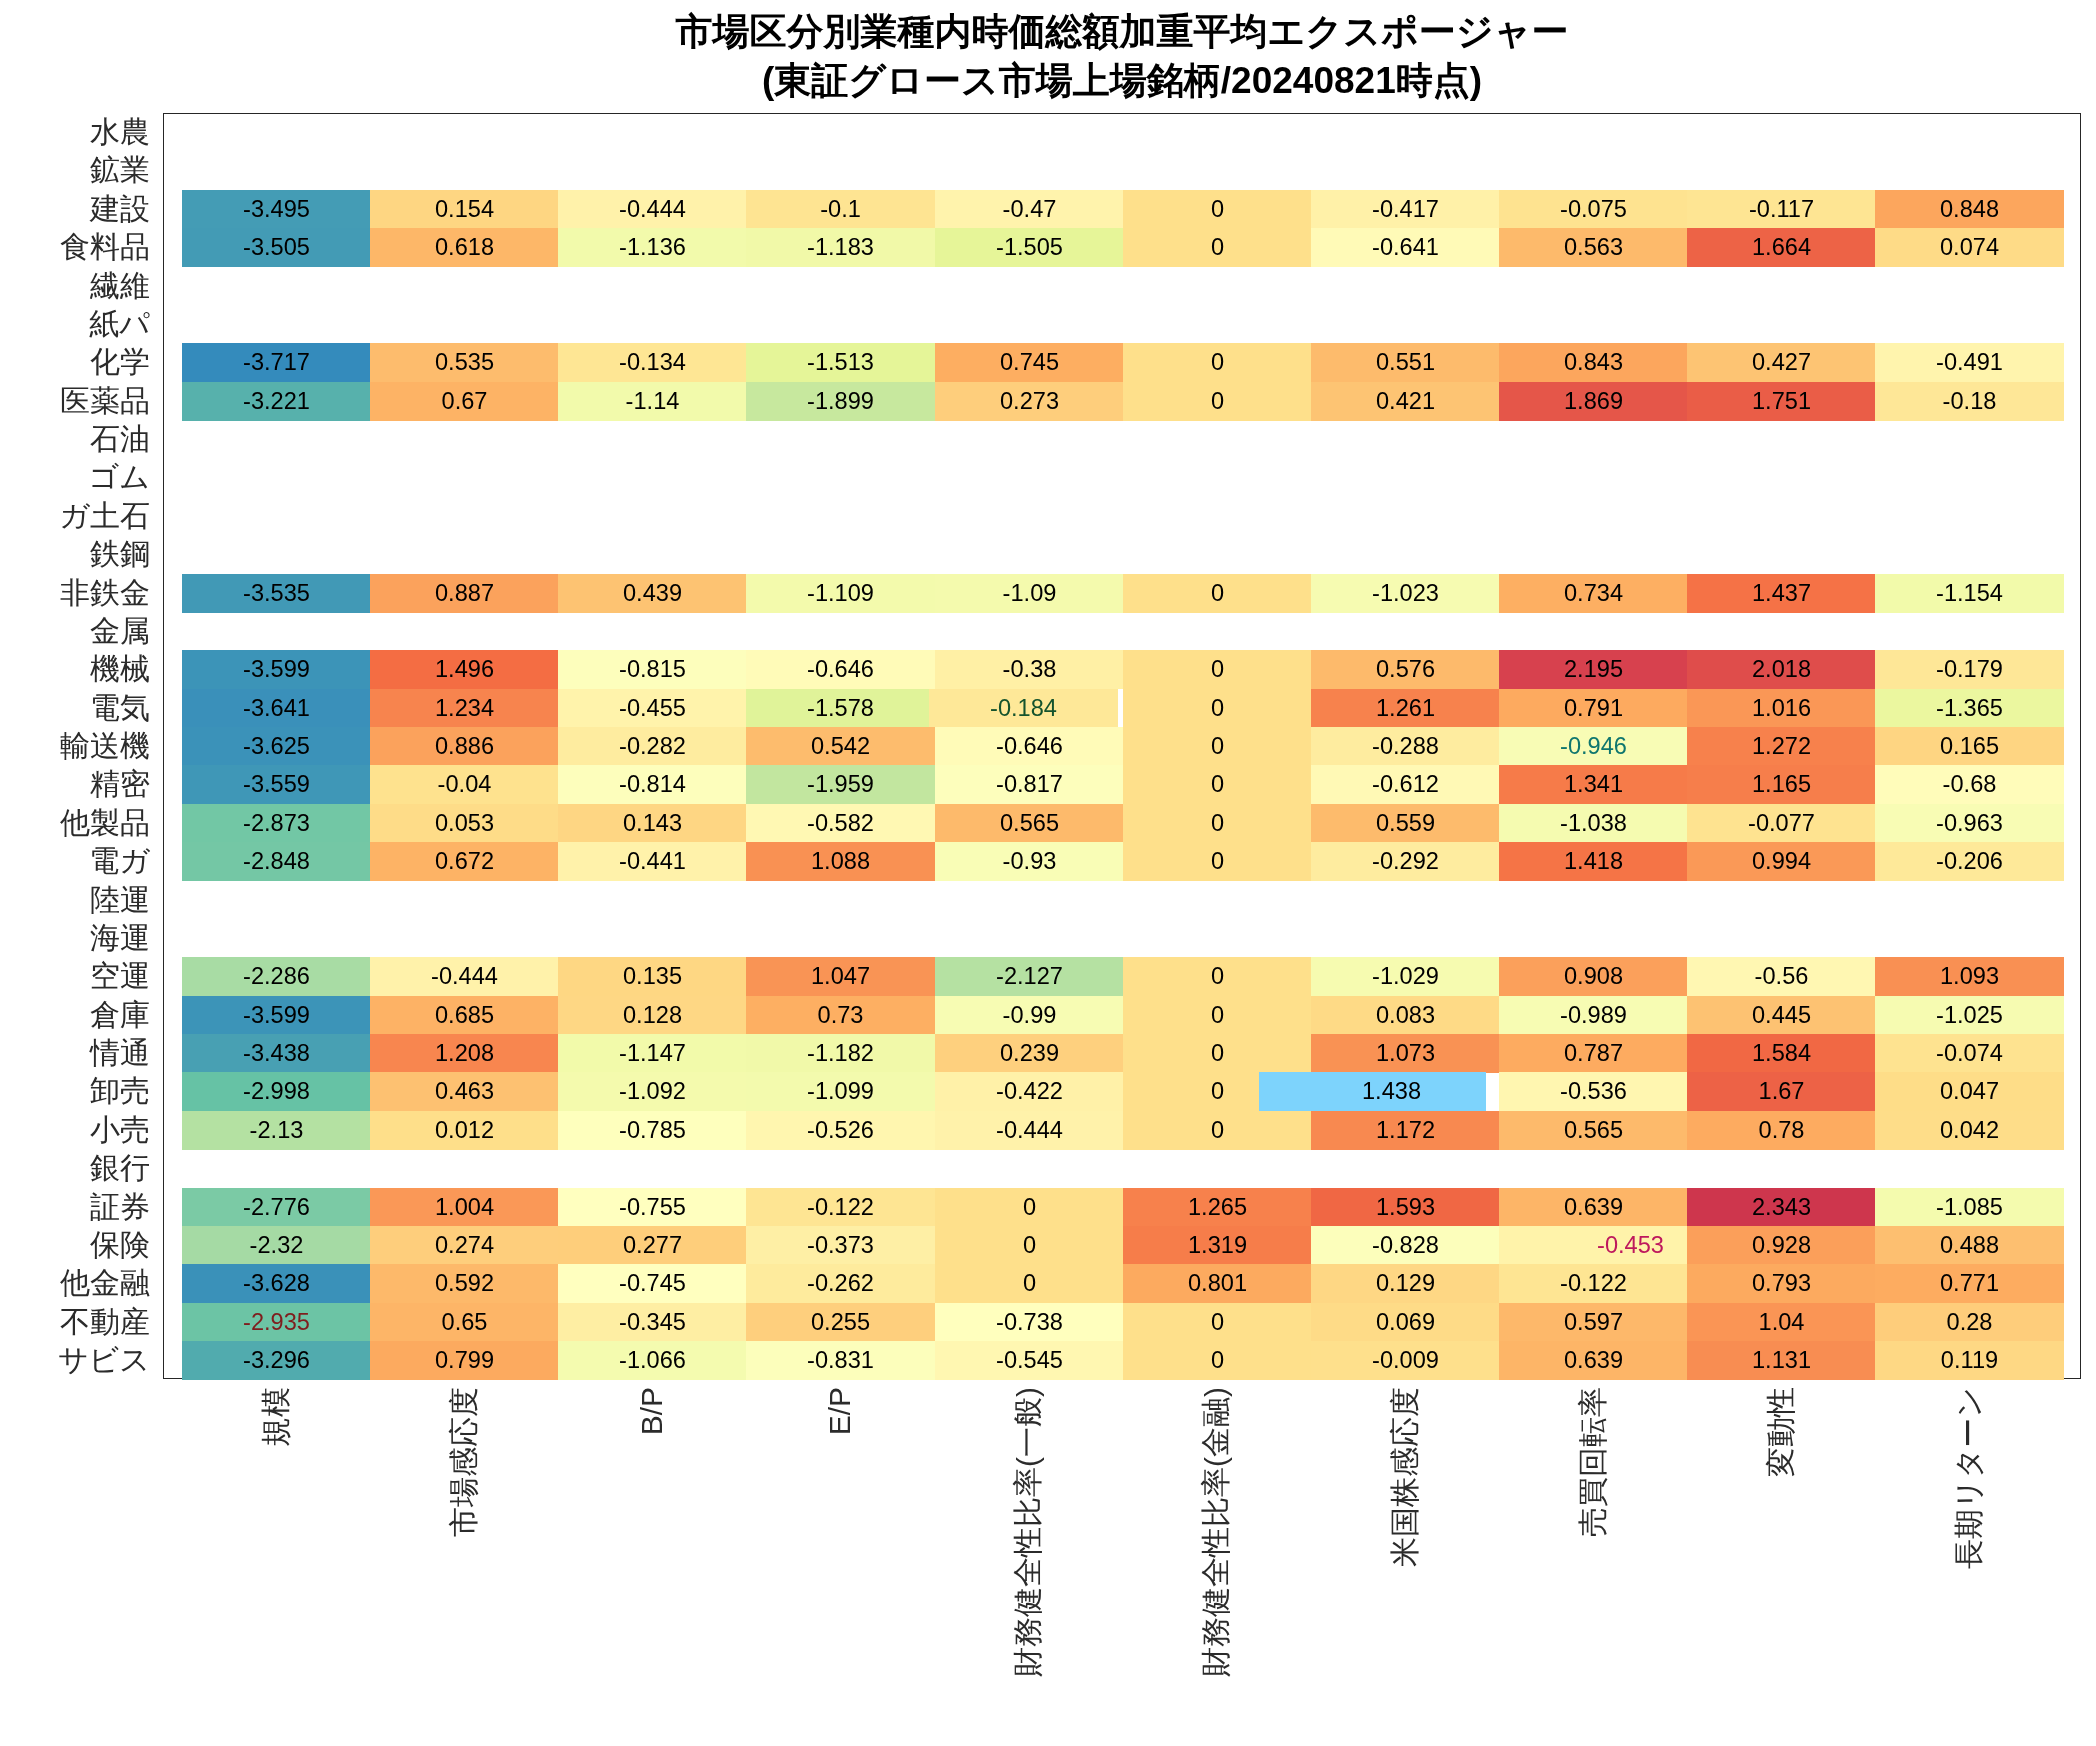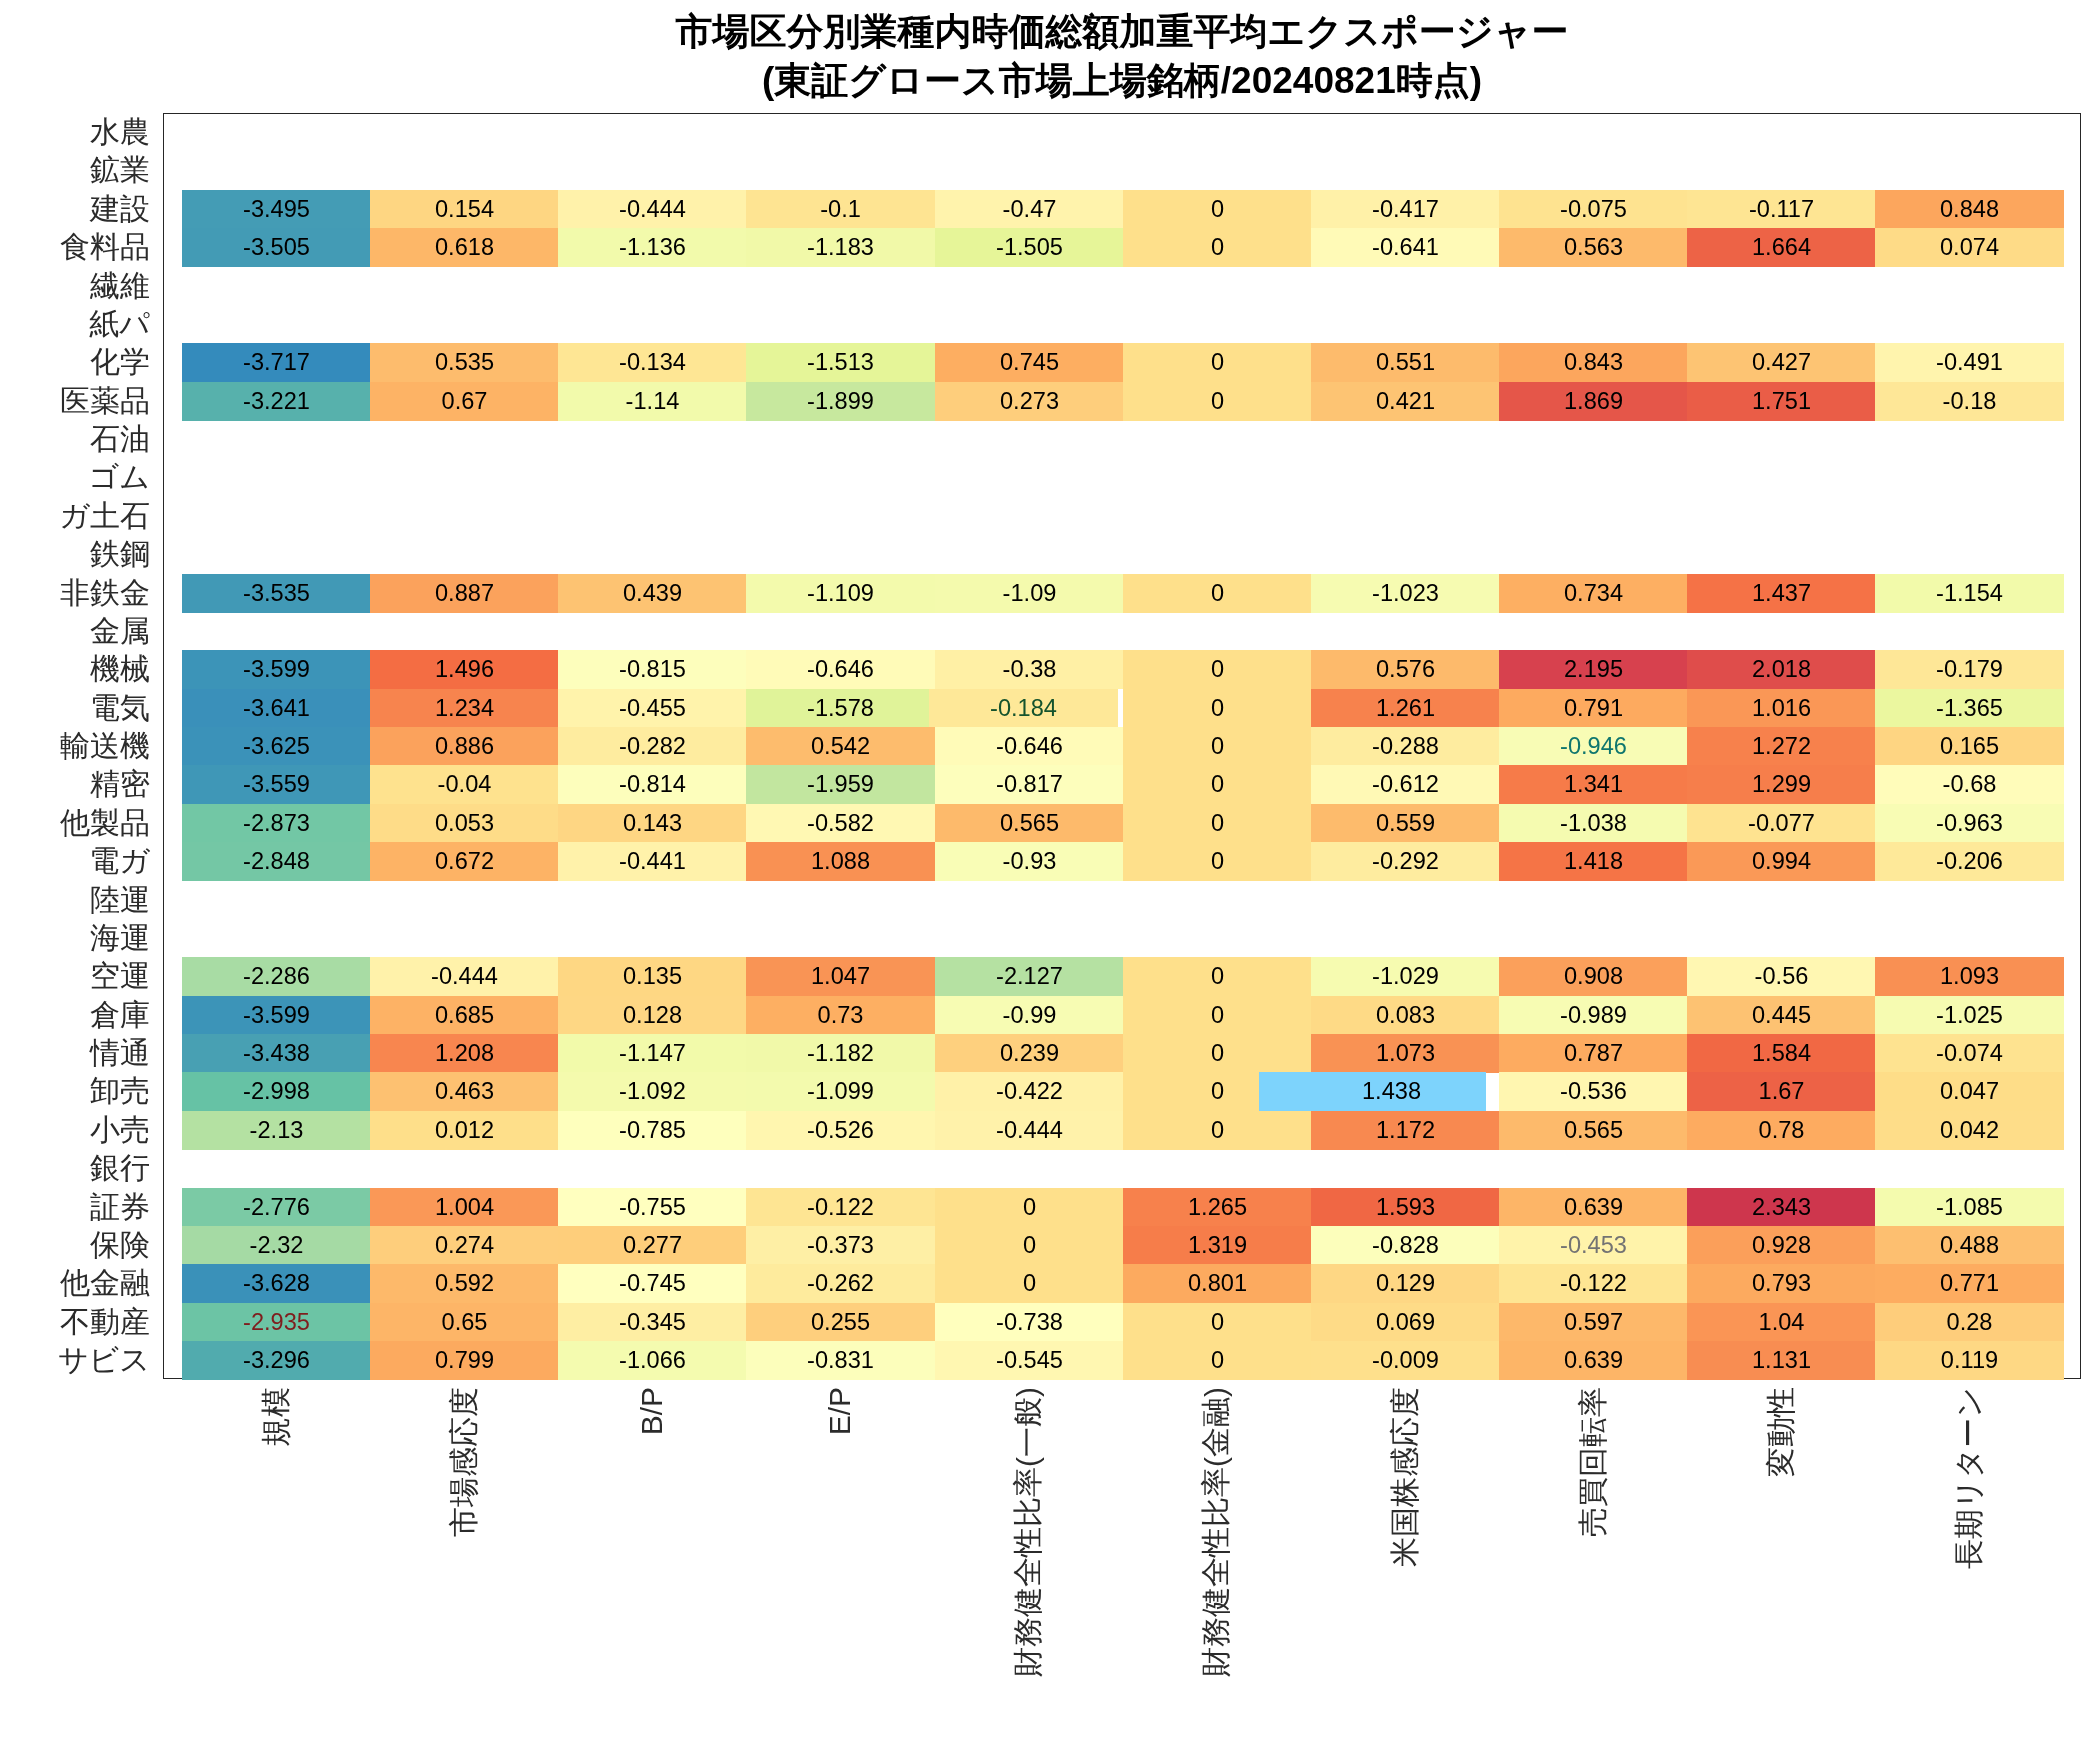--- a/index.html
+++ b/index.html
@@ -143,21 +143,21 @@
       </div>
       <div class="hm-row" style="top: 652px; height: 39px;">
         <div class="hm-cell" style="left: 0px; width: 189px; background: rgb(63, 151, 183); color: rgb(0, 0, 0);">-3.559</div>
         <div class="hm-cell" style="left: 188px; width: 189px; background: rgb(254, 226, 142); color: rgb(0, 0, 0);">-0.04</div>
         <div class="hm-cell" style="left: 376px; width: 189px; background: rgb(253, 254, 188); color: rgb(0, 0, 0);">-0.814</div>
         <div class="hm-cell" style="left: 564px; width: 189px; background: rgb(194, 230, 159); color: rgb(0, 0, 0);">-1.959</div>
         <div class="hm-cell" style="left: 753px; width: 189px; background: rgb(253, 254, 188); color: rgb(0, 0, 0);">-0.817</div>
         <div class="hm-cell" style="left: 941px; width: 189px; background: rgb(254, 224, 139); color: rgb(0, 0, 0);">0</div>
         <div class="hm-cell" style="left: 1129px; width: 189px; background: rgb(255, 249, 181); color: rgb(0, 0, 0);">-0.612</div>
         <div class="hm-cell" style="left: 1317px; width: 189px; background: rgb(246, 123, 73); color: rgb(0, 0, 0);">1.341</div>
-        <div class="hm-cell" style="left: 1505px; width: 189px; background: rgb(246, 126, 75); color: rgb(0, 0, 0);">1.299</div>
+        <div class="hm-cell" style="left: 1505px; width: 189px; background: rgb(246, 126, 75); color: rgb(0, 0, 0);">1.165</div>
         <div class="hm-cell" style="left: 1693px; width: 189px; background: rgb(255, 252, 186); color: rgb(0, 0, 0);">-0.68</div>
       </div>
       <div class="hm-row" style="top: 691px; height: 39px;">
         <div class="hm-cell" style="left: 0px; width: 189px; background: rgb(114, 199, 165); color: rgb(0, 0, 0);">-2.873</div>
         <div class="hm-cell" style="left: 188px; width: 189px; background: rgb(254, 220, 136); color: rgb(0, 0, 0);">0.053</div>
         <div class="hm-cell" style="left: 376px; width: 189px; background: rgb(254, 214, 131); color: rgb(0, 0, 0);">0.143</div>
         <div class="hm-cell" style="left: 564px; width: 189px; background: rgb(255, 248, 179); color: rgb(0, 0, 0);">-0.582</div>
         <div class="hm-cell" style="left: 753px; width: 189px; background: rgb(253, 186, 107); color: rgb(0, 0, 0);">0.565</div>
         <div class="hm-cell" style="left: 941px; width: 189px; background: rgb(254, 224, 139); color: rgb(0, 0, 0);">0</div>
         <div class="hm-cell" style="left: 1129px; width: 189px; background: rgb(253, 187, 108); color: rgb(0, 0, 0);">0.559</div>
@@ -250,21 +250,21 @@
         <div class="hm-cell" style="left: 1693px; width: 189px; background: rgb(244, 251, 174); color: rgb(0, 0, 0);">-1.085</div>
       </div>
       <div class="hm-row" style="top: 1113px; height: 39px;">
         <div class="hm-cell" style="left: 0px; width: 189px; background: rgb(165, 218, 164); color: rgb(0, 0, 0);">-2.32</div>
         <div class="hm-cell" style="left: 188px; width: 189px; background: rgb(254, 206, 124); color: rgb(0, 0, 0);">0.274</div>
         <div class="hm-cell" style="left: 376px; width: 189px; background: rgb(254, 206, 123); color: rgb(0, 0, 0);">0.277</div>
         <div class="hm-cell" style="left: 564px; width: 189px; background: rgb(254, 239, 165); color: rgb(0, 0, 0);">-0.373</div>
         <div class="hm-cell" style="left: 753px; width: 189px; background: rgb(254, 224, 139); color: rgb(0, 0, 0);">0</div>
         <div class="hm-cell" style="left: 941px; width: 189px; background: rgb(246, 125, 74); color: rgb(0, 0, 0);">1.319</div>
         <div class="hm-cell" style="left: 1129px; width: 189px; background: rgb(252, 254, 187); color: rgb(0, 0, 0);">-0.828</div>
-        <div class="hm-cell" style="left: 1317px; width: 189px; background: rgb(255, 243, 170); color: #737373;">-0.453</div>
+        <div class="hm-cell" style="left: 1317px; width: 189px; background: rgb(255, 243, 170); color: #be185d; padding-left: 37px;">-0.453</div>
         <div class="hm-cell" style="left: 1505px; width: 189px; background: rgb(251, 159, 90); color: rgb(0, 0, 0);">0.928</div>
         <div class="hm-cell" style="left: 1693px; width: 189px; background: rgb(253, 191, 112); color: rgb(0, 0, 0);">0.488</div>
       </div>
       <div class="hm-row" style="top: 1151px; height: 39px;">
         <div class="hm-cell" style="left: 0px; width: 189px; background: rgb(58, 145, 185); color: rgb(0, 0, 0);">-3.628</div>
         <div class="hm-cell" style="left: 188px; width: 189px; background: rgb(253, 185, 106); color: rgb(0, 0, 0);">0.592</div>
         <div class="hm-cell" style="left: 376px; width: 189px; background: rgb(255, 255, 191); color: rgb(0, 0, 0);">-0.745</div>
         <div class="hm-cell" style="left: 564px; width: 189px; background: rgb(254, 235, 157); color: rgb(0, 0, 0);">-0.262</div>
         <div class="hm-cell" style="left: 753px; width: 189px; background: rgb(254, 224, 139); color: rgb(0, 0, 0);">0</div>
         <div class="hm-cell" style="left: 941px; width: 189px; background: rgb(252, 170, 95); color: rgb(0, 0, 0);">0.801</div>

